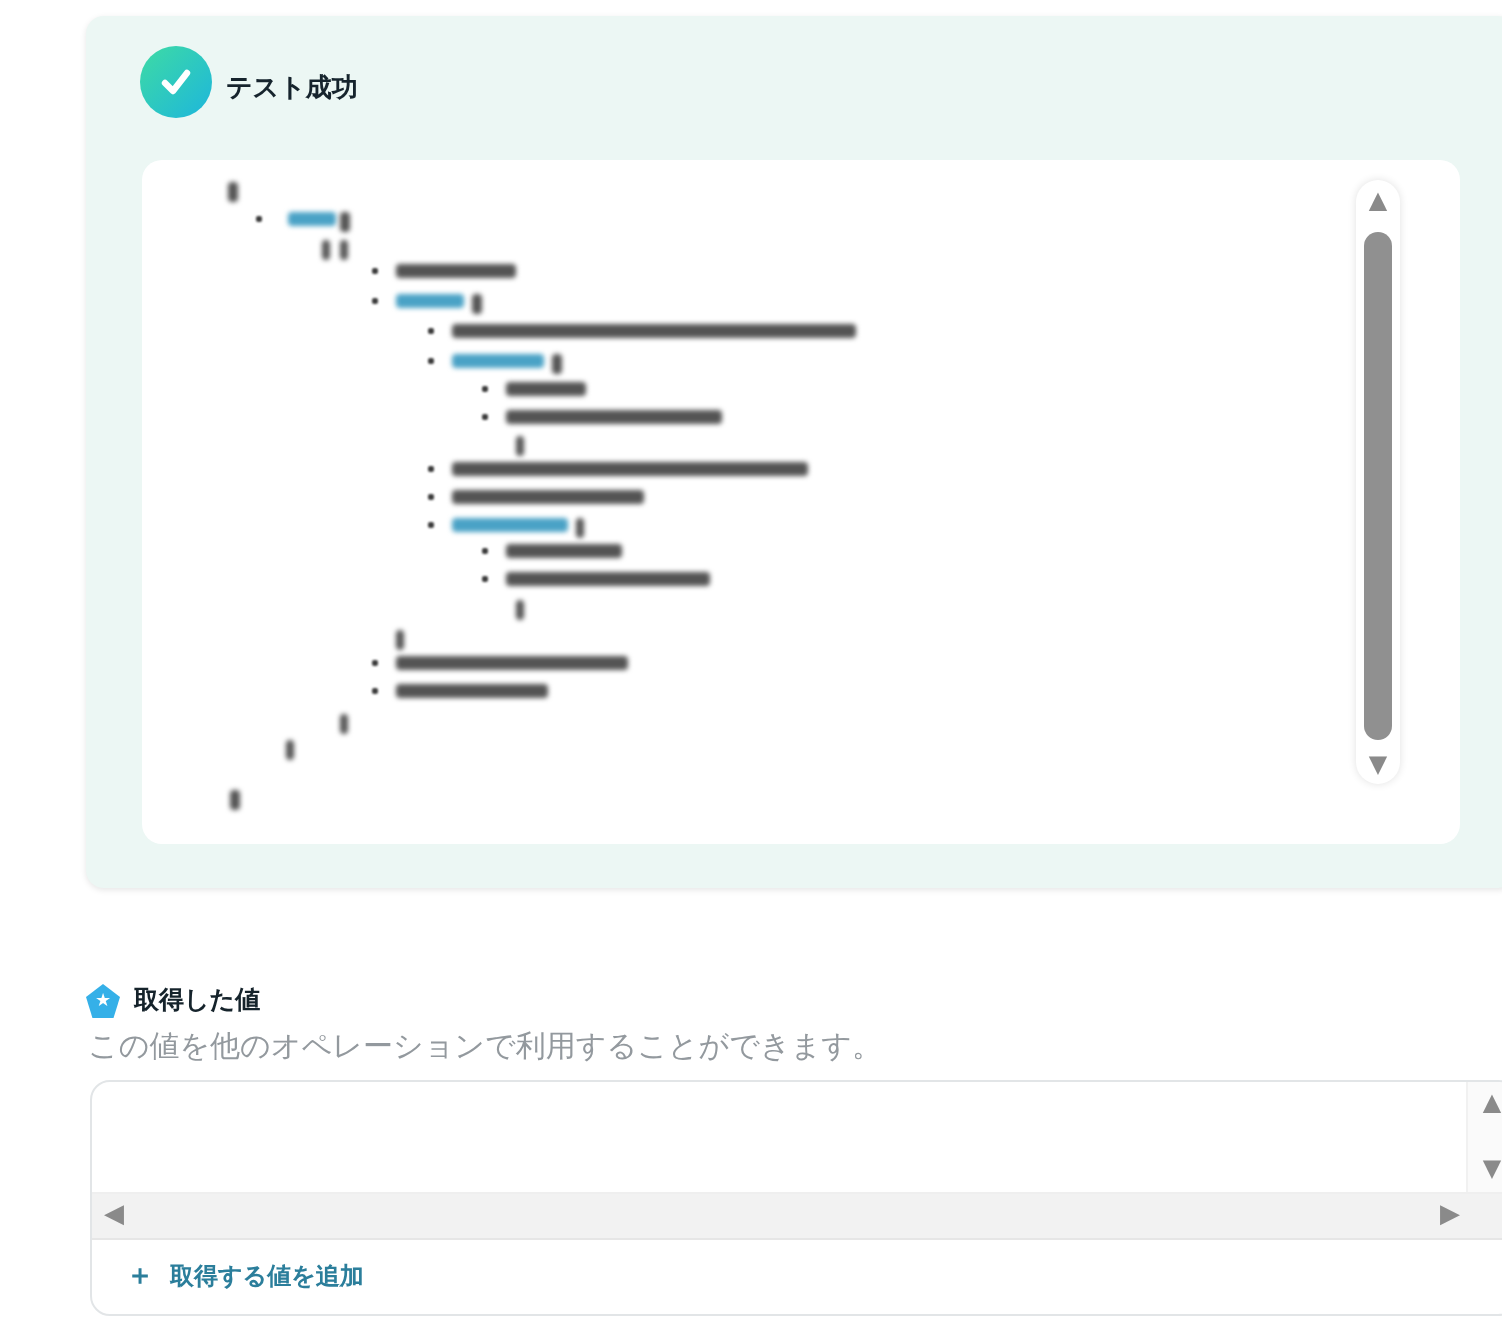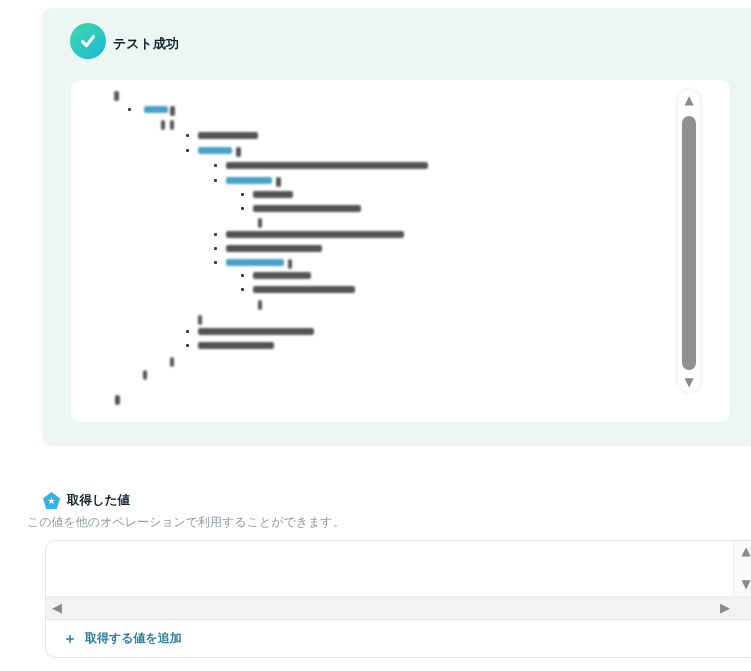--- a/index.html
+++ b/index.html
@@ -29,21 +29,21 @@
   .vscroll .arrow.down{bottom:4px;}
   .vthumb{position:absolute;left:4px;top:26px;width:14px;height:254px;background:#909090;border-radius:7px;cursor:pointer;}
 
   
   .results-header{position:absolute;left:20px;top:492px;display:flex;align-items:center;gap:7px;}
   .star-badge{width:17px;height:17px;background:#35b0e8;
     clip-path:polygon(50% 0,100% 38%,81% 100%,19% 100%,0 38%);
     display:flex;align-items:center;justify-content:center;}
   .star-badge span{color:#fff;font-size:9px;line-height:1;transform:translateY(1px);}
   .results-title{font-size:12.5px;font-weight:700;color:#15232b;}
-  .results-desc{position:absolute;left:4px;top:514px;font-size:12px;color:#93999e;}
+  .results-desc{position:absolute;left:21px;top:514px;font-size:15px;color:#93999e;}
 
   .values-box{position:absolute;left:22px;top:540px;width:714px;height:118px;background:#fff;
     border:1px solid #e2e5e7;border-radius:10px;box-sizing:border-box;}
   .chips-area{position:absolute;left:0;top:0;right:0;height:55px;}
   .chip{position:absolute;left:17px;top:9px;height:28px;border-radius:14px;background:#fff;
     border:1px solid #efefef;box-shadow:0 1px 4px rgba(0,0,0,0.14);
     display:flex;align-items:center;gap:7px;padding:0 13px 0 10px;box-sizing:border-box;cursor:pointer;}
   .chip-label{font-size:12px;font-weight:700;color:#1f2b36;white-space:nowrap;}
   .redacted{width:104px;height:19px;background:#000;}
   .side-strip{position:absolute;right:0;top:0;width:24px;height:55px;background:#fafafa;

